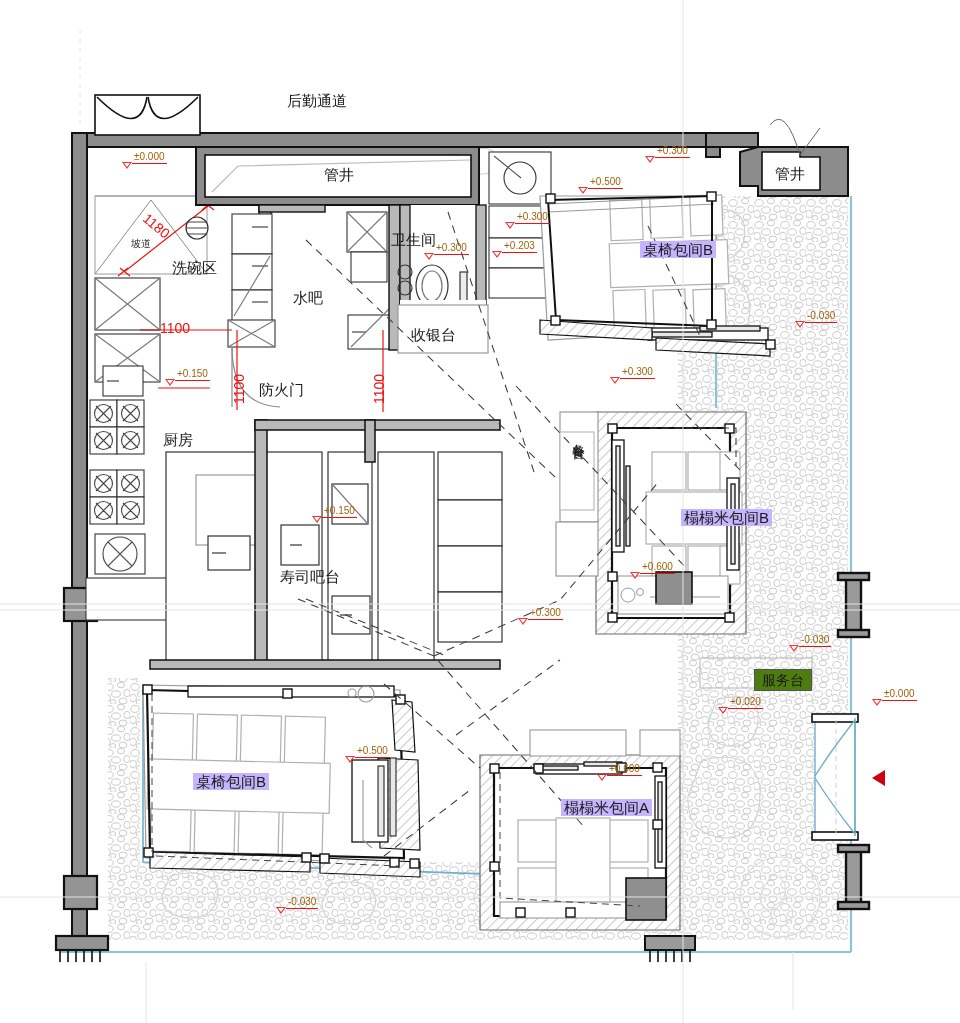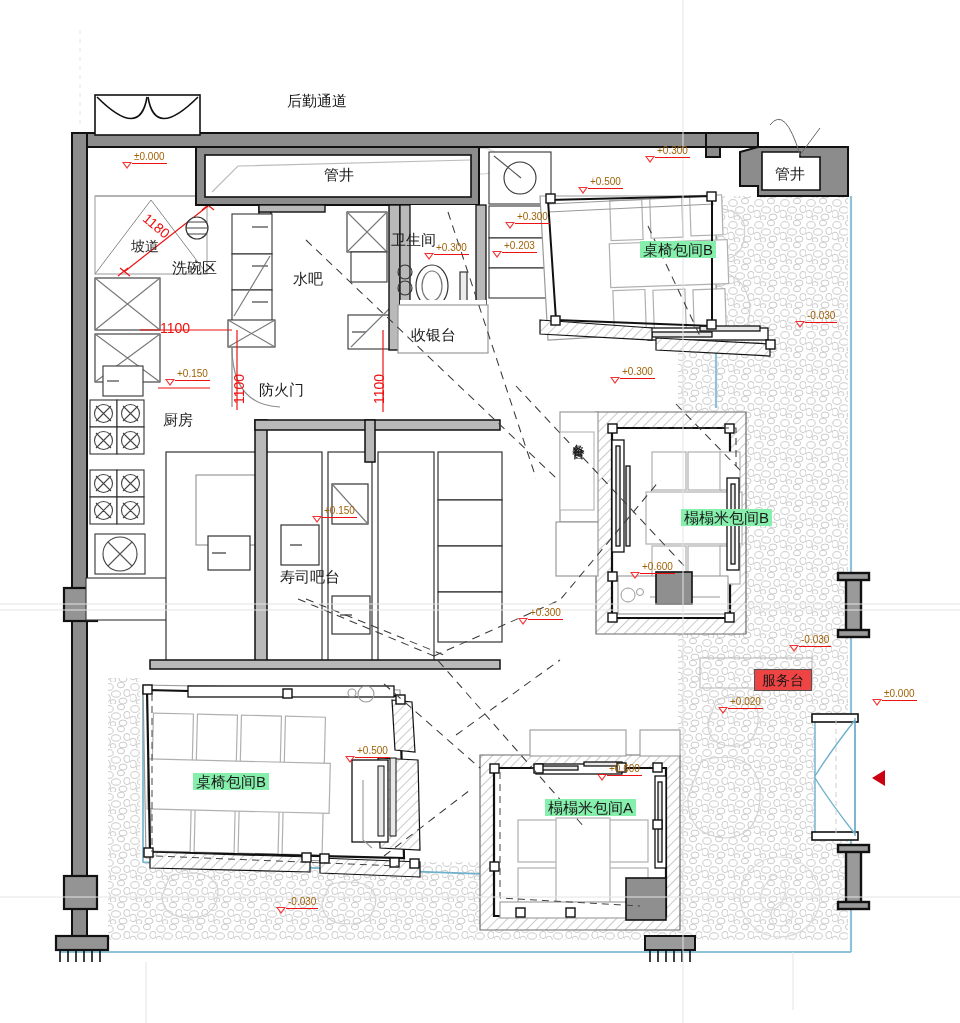--- a/index.html
+++ b/index.html
@@ -18,26 +18,26 @@
 
   .lbl {
     position: absolute;
     font-family: "Liberation Sans", "DejaVu Sans", sans-serif;
     color: #1a1a1a;
     white-space: nowrap;
     line-height: 1;
     pointer-events: none;
   }
   .lbl.room   { font-size: 15px; }
-  .lbl.room-b { font-size: 15px; background: #86efac; padding: 1px 3px; }
+  .lbl.room-b { font-size: 15px; background: #c4b5fd; padding: 1px 3px; }
   .lbl.small  { font-size: 15px; }
-  .lbl.tiny   { font-size: 14px; color: #222; text-align: center; }
+  .lbl.tiny   { font-size: 10px; color: #222; text-align: center; }
   .lbl.boxed  {
     font-size: 14px;
-    background: #ef4444;
+    background: #4d7c0f;
     border: 1px solid #555;
     padding: 3px 7px;
   }
   .lbl.vert {
     font-size: 13px;
     writing-mode: vertical-rl;
     text-orientation: upright;
     letter-spacing: 1px;
   }
 
@@ -605,30 +605,30 @@
       <line x1="383" y1="330" x2="383" y2="412"></line>
       <line x1="158" y1="388" x2="210" y2="388"></line>
     </g>
   </svg>
 
   <div class="lbl room" style="left:287px;top:93px">后勤通道</div>
   <div class="lbl room" style="left:324px;top:167px">管井</div>
   <div class="lbl room" style="left:775px;top:166px">管井</div>
   <div class="lbl tiny" style="left:131px;top:239px">坡道</div>
   <div class="lbl room" style="left:172px;top:260px">洗碗区</div>
-  <div class="lbl room" style="left:293px;top:271px">水吧</div>
+  <div class="lbl room" style="left:293px;top:290px">水吧</div>
   <div class="lbl room" style="left:391px;top:232px">卫生间</div>
   <div class="lbl room" style="left:411px;top:327px">收银台</div>
-  <div class="lbl room" style="left:163px;top:412px">厨房</div>
+  <div class="lbl room" style="left:163px;top:432px">厨房</div>
   <div class="lbl small" style="left:259px;top:382px">防火门</div>
   <div class="lbl room" style="left:280px;top:569px">寿司吧台</div>
   <div class="lbl room-b" style="left:640px;top:241px">桌椅包间B</div>
   <div class="lbl room-b" style="left:681px;top:509px">榻榻米包间B</div>
   <div class="lbl room-b" style="left:193px;top:773px">桌椅包间B</div>
-  <div class="lbl room-b" style="left:545px;top:799px">榻榻米包间A</div>
+  <div class="lbl room-b" style="left:561px;top:799px">榻榻米包间A</div>
 
   <div class="lbl boxed" style="left:754px;top:669px">服务台</div>
 
   <div class="lbl vert" style="left:572px;top:434px">备餐台</div>
 
   <div class="elev" style="left:122px;top:155px"><span class="tri"></span><span class="num">±0.000</span></div>
   <div class="elev" style="left:645px;top:149px"><span class="tri"></span><span class="num">+0.300</span></div>
   <div class="elev" style="left:578px;top:180px"><span class="tri"></span><span class="num">+0.500</span></div>
   <div class="elev" style="left:505px;top:215px"><span class="tri"></span><span class="num">+0.300</span></div>
   <div class="elev" style="left:424px;top:246px"><span class="tri"></span><span class="num">+0.300</span></div>

